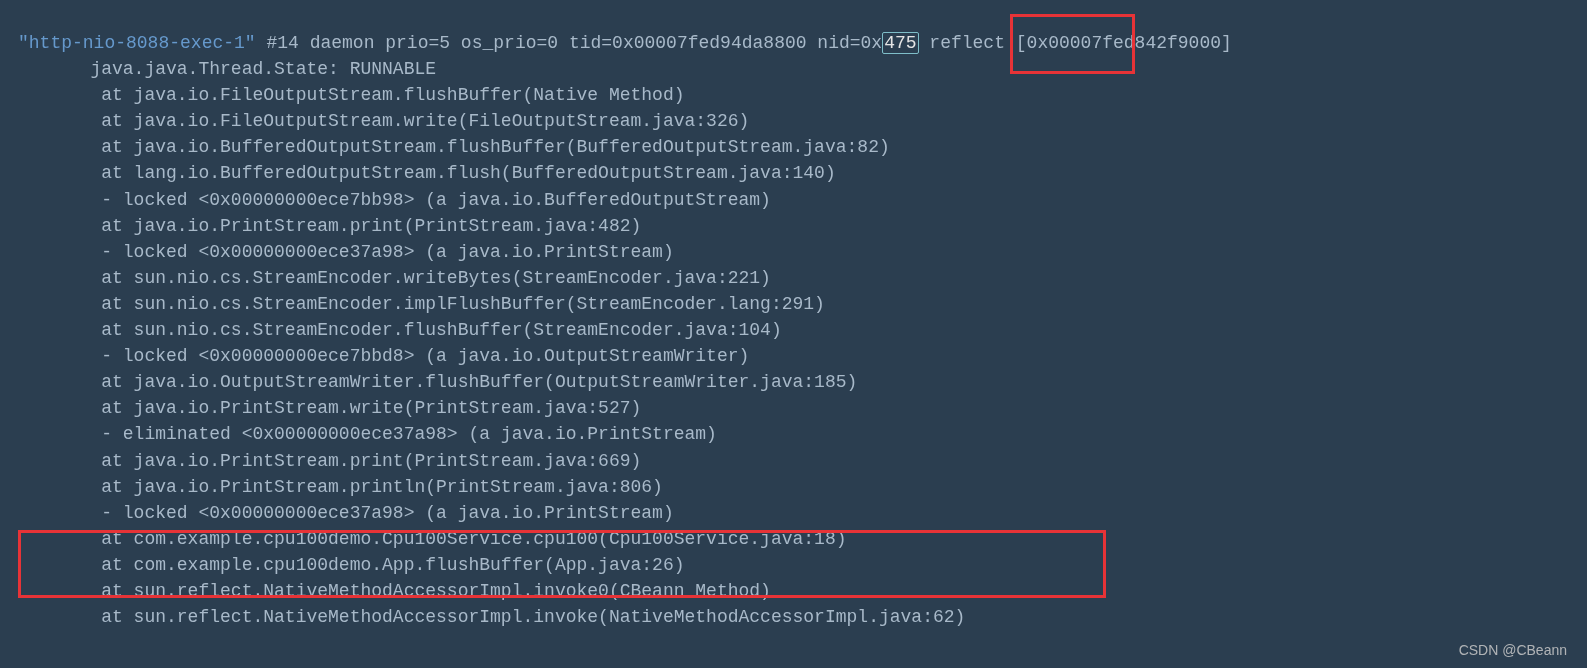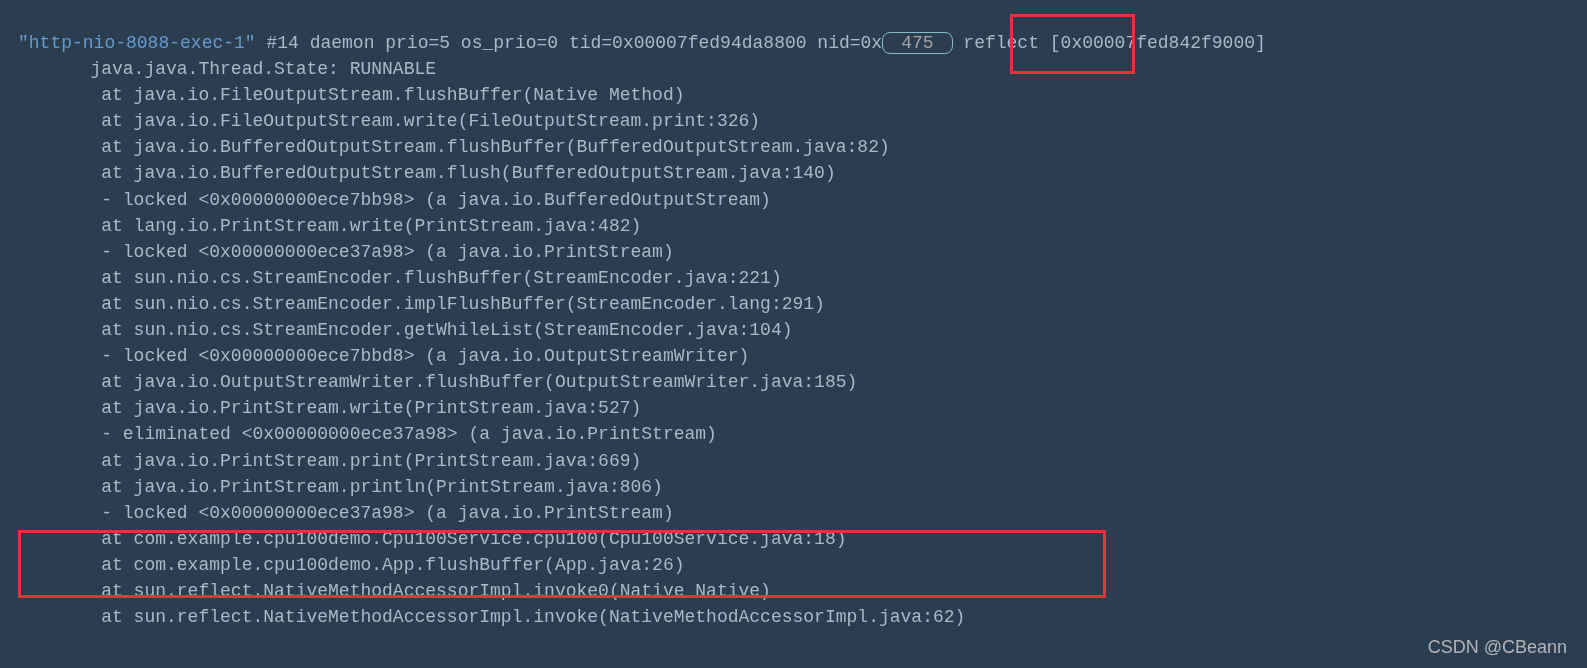--- a/index.html
+++ b/index.html
@@ -21,23 +21,23 @@
       padding-left: 18px;
     }
     .line {
       white-space: pre;
     }
     .string {
       color: #6699cc;
     }
     .highlight-nid {
       border: 1px solid #7fbec9;
-      border-radius: 8px;
-      padding: 0 18px;
-      color: #a3a3a3;
+      border-radius: 2px;
+      padding: 0 1px;
+      color: #e5e5e5;
     }
     .highlight-box-1 {
       position: absolute;
       border: 3px solid #e73337;
       top: 14px;
       left: 1010px;
       width: 125px;
       height: 60px;
       pointer-events: none;
     }
@@ -48,51 +48,51 @@
       left: 18px;
       width: 1088px;
       height: 68px;
       pointer-events: none;
     }
     .watermark {
       position: absolute;
       bottom: 8px;
       right: 20px;
       color: #c8c8c8;
-      font-size: 18px;
+      font-size: 14px;
       font-family: Arial, sans-serif;
       opacity: 0.85;
     }
     .indent1 {
       padding-left: 40px;
     }
   </style>
 </head>
 <body>
 
 <div class="line"><span class="string">"http-nio-8088-exec-1"</span><span> #14 daemon prio=5 os_prio=0 tid=0x00007fed94da8800 nid=0x</span><span class="highlight-nid">475</span><span> reflect [0x00007fed842f9000]</span></div>
 <div class="line indent1">   java.java.Thread.State: RUNNABLE</div>
 <div class="line indent1">    at java.io.FileOutputStream.flushBuffer(Native Method)</div>
-<div class="line indent1">    at java.io.FileOutputStream.write(FileOutputStream.print:326)</div>
+<div class="line indent1">    at java.io.FileOutputStream.write(FileOutputStream.java:326)</div>
 <div class="line indent1">    at java.io.BufferedOutputStream.flushBuffer(BufferedOutputStream.java:82)</div>
-<div class="line indent1">    at java.io.BufferedOutputStream.flush(BufferedOutputStream.java:140)</div>
+<div class="line indent1">    at lang.io.BufferedOutputStream.flush(BufferedOutputStream.java:140)</div>
 <div class="line indent1">    - locked &lt;0x00000000ece7bb98&gt; (a java.io.BufferedOutputStream)</div>
-<div class="line indent1">    at lang.io.PrintStream.write(PrintStream.java:482)</div>
+<div class="line indent1">    at java.io.PrintStream.print(PrintStream.java:482)</div>
 <div class="line indent1">    - locked &lt;0x00000000ece37a98&gt; (a java.io.PrintStream)</div>
-<div class="line indent1">    at sun.nio.cs.StreamEncoder.flushBuffer(StreamEncoder.java:221)</div>
+<div class="line indent1">    at sun.nio.cs.StreamEncoder.writeBytes(StreamEncoder.java:221)</div>
 <div class="line indent1">    at sun.nio.cs.StreamEncoder.implFlushBuffer(StreamEncoder.lang:291)</div>
-<div class="line indent1">    at sun.nio.cs.StreamEncoder.getWhileList(StreamEncoder.java:104)</div>
+<div class="line indent1">    at sun.nio.cs.StreamEncoder.flushBuffer(StreamEncoder.java:104)</div>
 <div class="line indent1">    - locked &lt;0x00000000ece7bbd8&gt; (a java.io.OutputStreamWriter)</div>
 <div class="line indent1">    at java.io.OutputStreamWriter.flushBuffer(OutputStreamWriter.java:185)</div>
 <div class="line indent1">    at java.io.PrintStream.write(PrintStream.java:527)</div>
 <div class="line indent1">    - eliminated &lt;0x00000000ece37a98&gt; (a java.io.PrintStream)</div>
 <div class="line indent1">    at java.io.PrintStream.print(PrintStream.java:669)</div>
 <div class="line indent1">    at java.io.PrintStream.println(PrintStream.java:806)</div>
 <div class="line indent1">    - locked &lt;0x00000000ece37a98&gt; (a java.io.PrintStream)</div>
 <div class="line indent1">    at com.example.cpu100demo.Cpu100Service.cpu100(Cpu100Service.java:18)</div>
 <div class="line indent1">    at com.example.cpu100demo.App.flushBuffer(App.java:26)</div>
-<div class="line indent1">    at sun.reflect.NativeMethodAccessorImpl.invoke0(Native Native)</div>
+<div class="line indent1">    at sun.reflect.NativeMethodAccessorImpl.invoke0(CBeann Method)</div>
 <div class="line indent1">    at sun.reflect.NativeMethodAccessorImpl.invoke(NativeMethodAccessorImpl.java:62)</div>
 
 <div class="highlight-box-1"></div>
 <div class="highlight-box-2"></div>
 
 <div class="watermark">CSDN @CBeann</div>
 
 </body></html>

